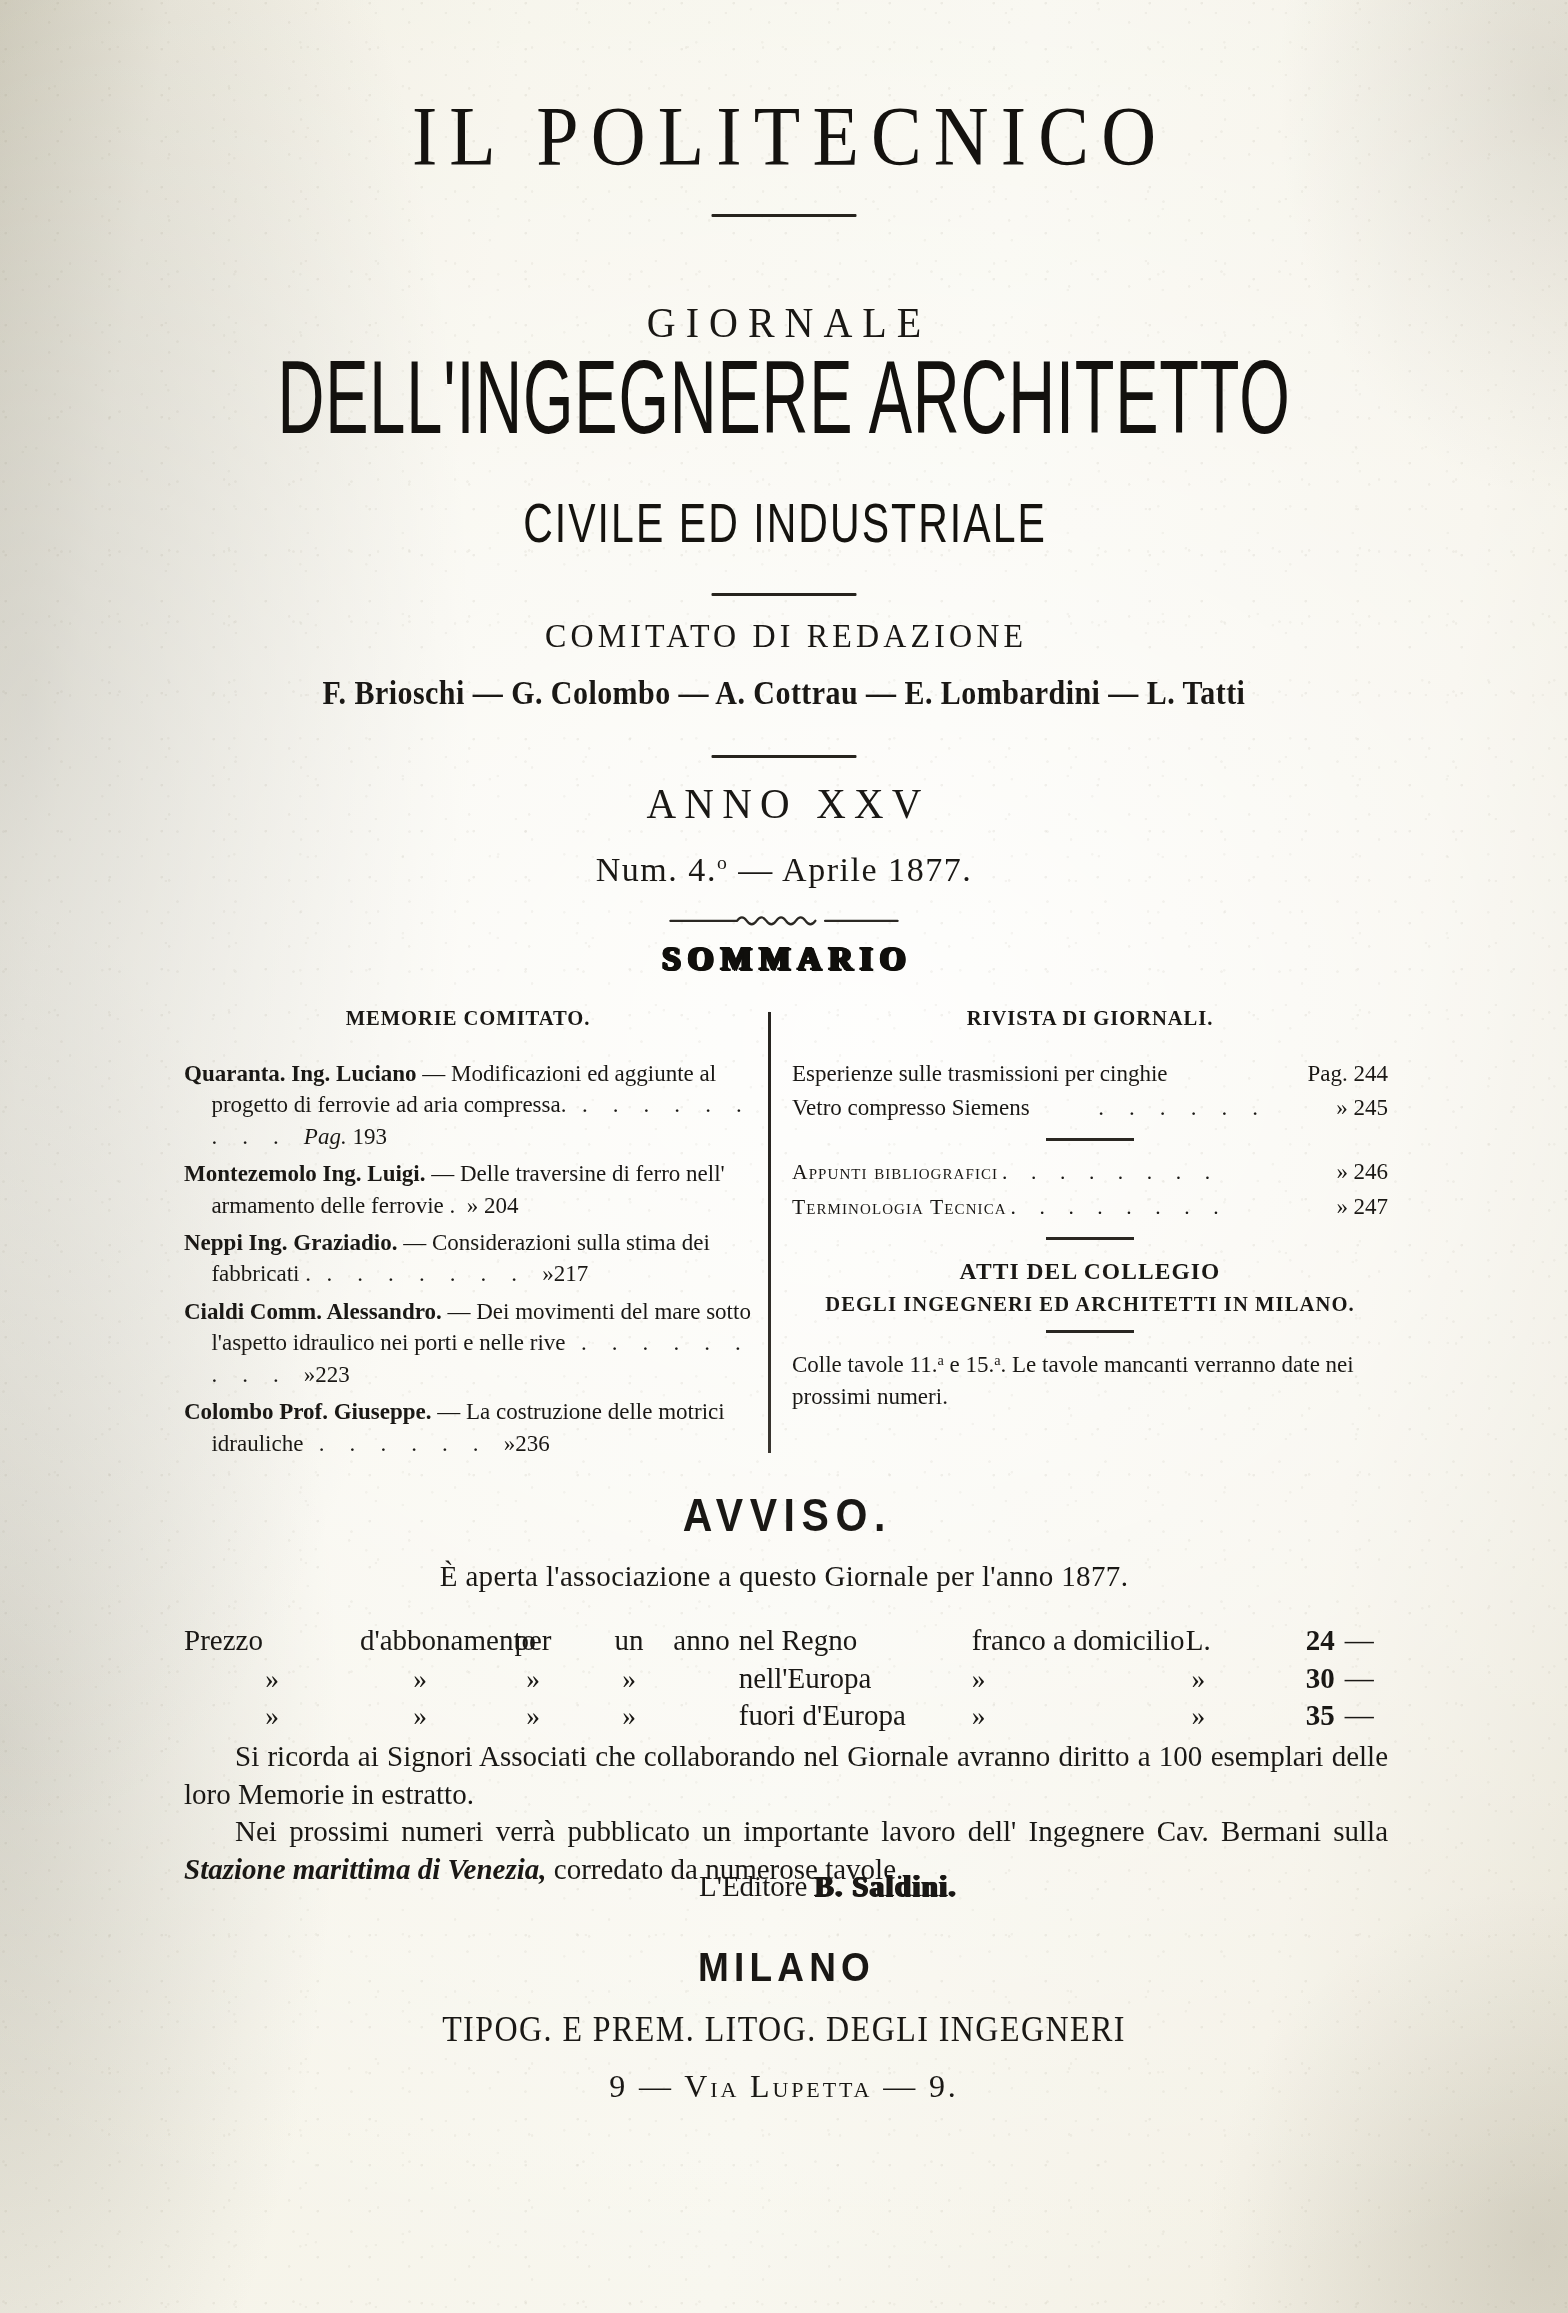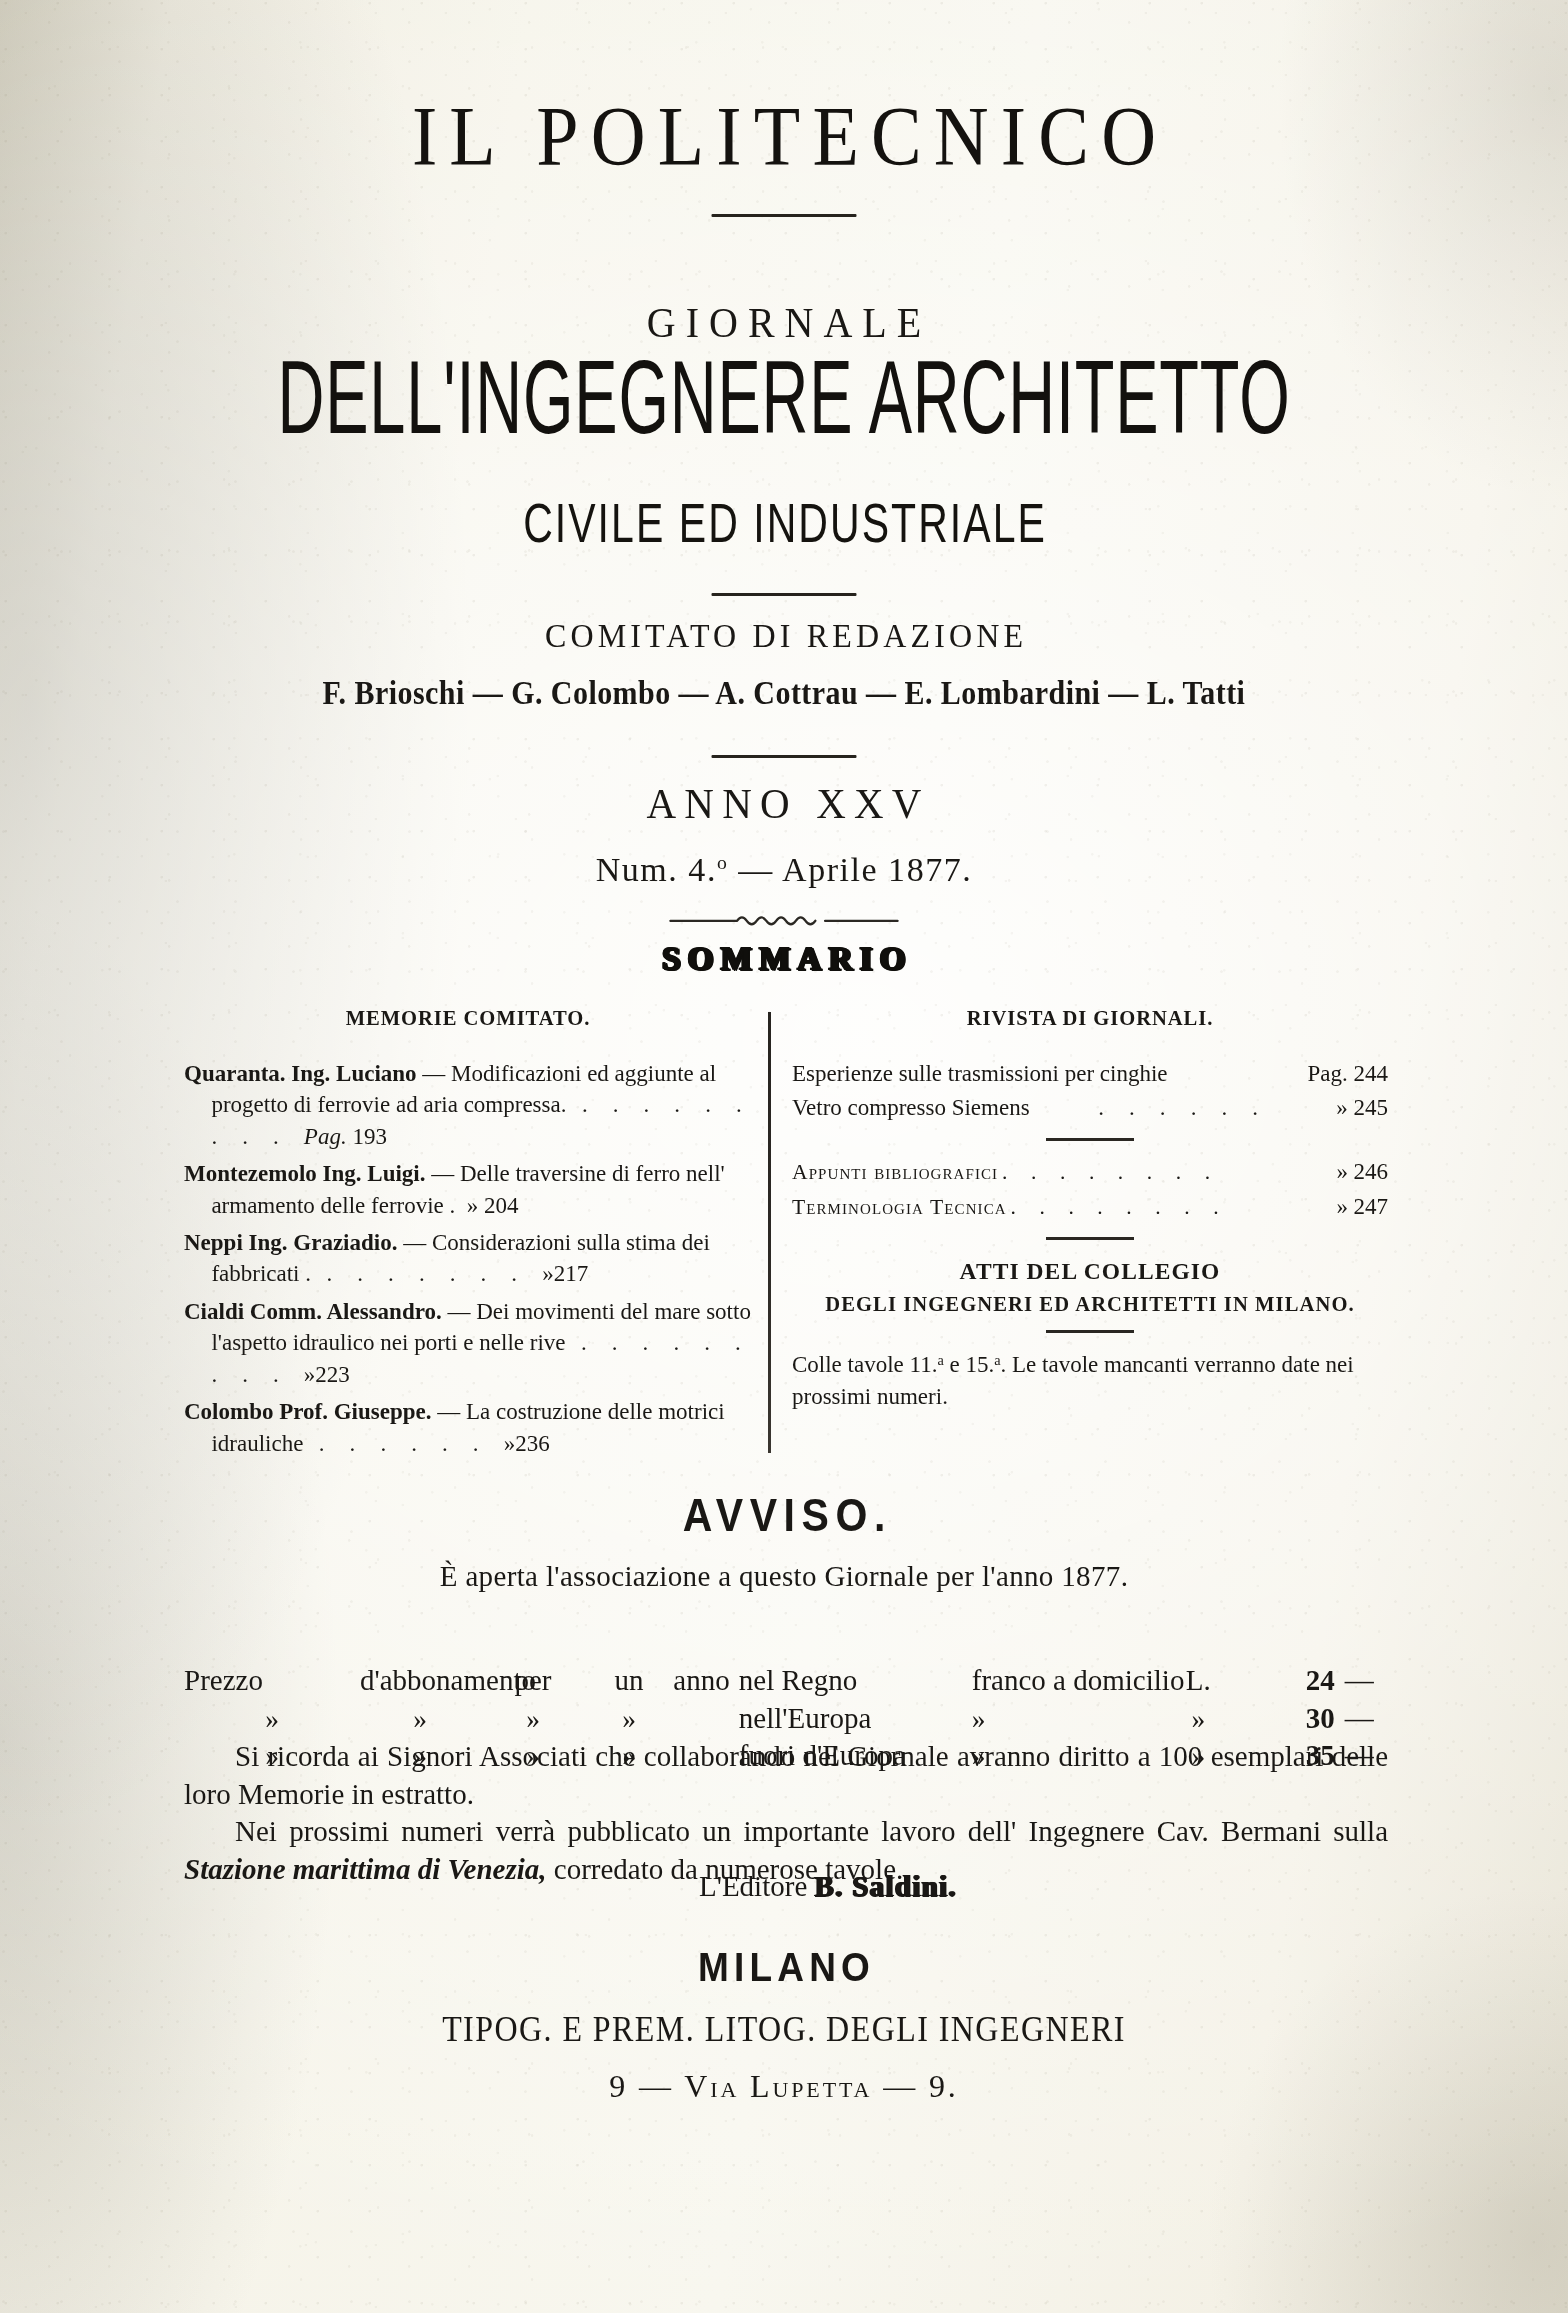--- a/index.html
+++ b/index.html
@@ -163,21 +163,21 @@
     transform:scaleY(1.12);
   }
   .avviso-sub{
     position:absolute;left:0;right:0;top:1560px;
     font-size:29px;letter-spacing:.012em;
   }
 
   
   .prices{
     position:absolute;left:184px;top:1622px;width:1200px;
-    font-size:29px;line-height:1.30;margin-top:40px;
+    font-size:29px;line-height:1.30;
   }
   .prow{display:flex;align-items:baseline;white-space:nowrap;}
   .c-a{width:176px;text-align:left;}
   .c-b{width:120px;text-align:center;}
   .c-c{width:106px;text-align:center;}
   .c-d{width:86px;text-align:center;}
   .c-e{width:59px;text-align:center;}
   .c-f{width:233px;text-align:left;padding-left:7.8px;}
   .c-g{width:192px;text-align:left;}
   .c-h{width:69px;text-align:center;}

